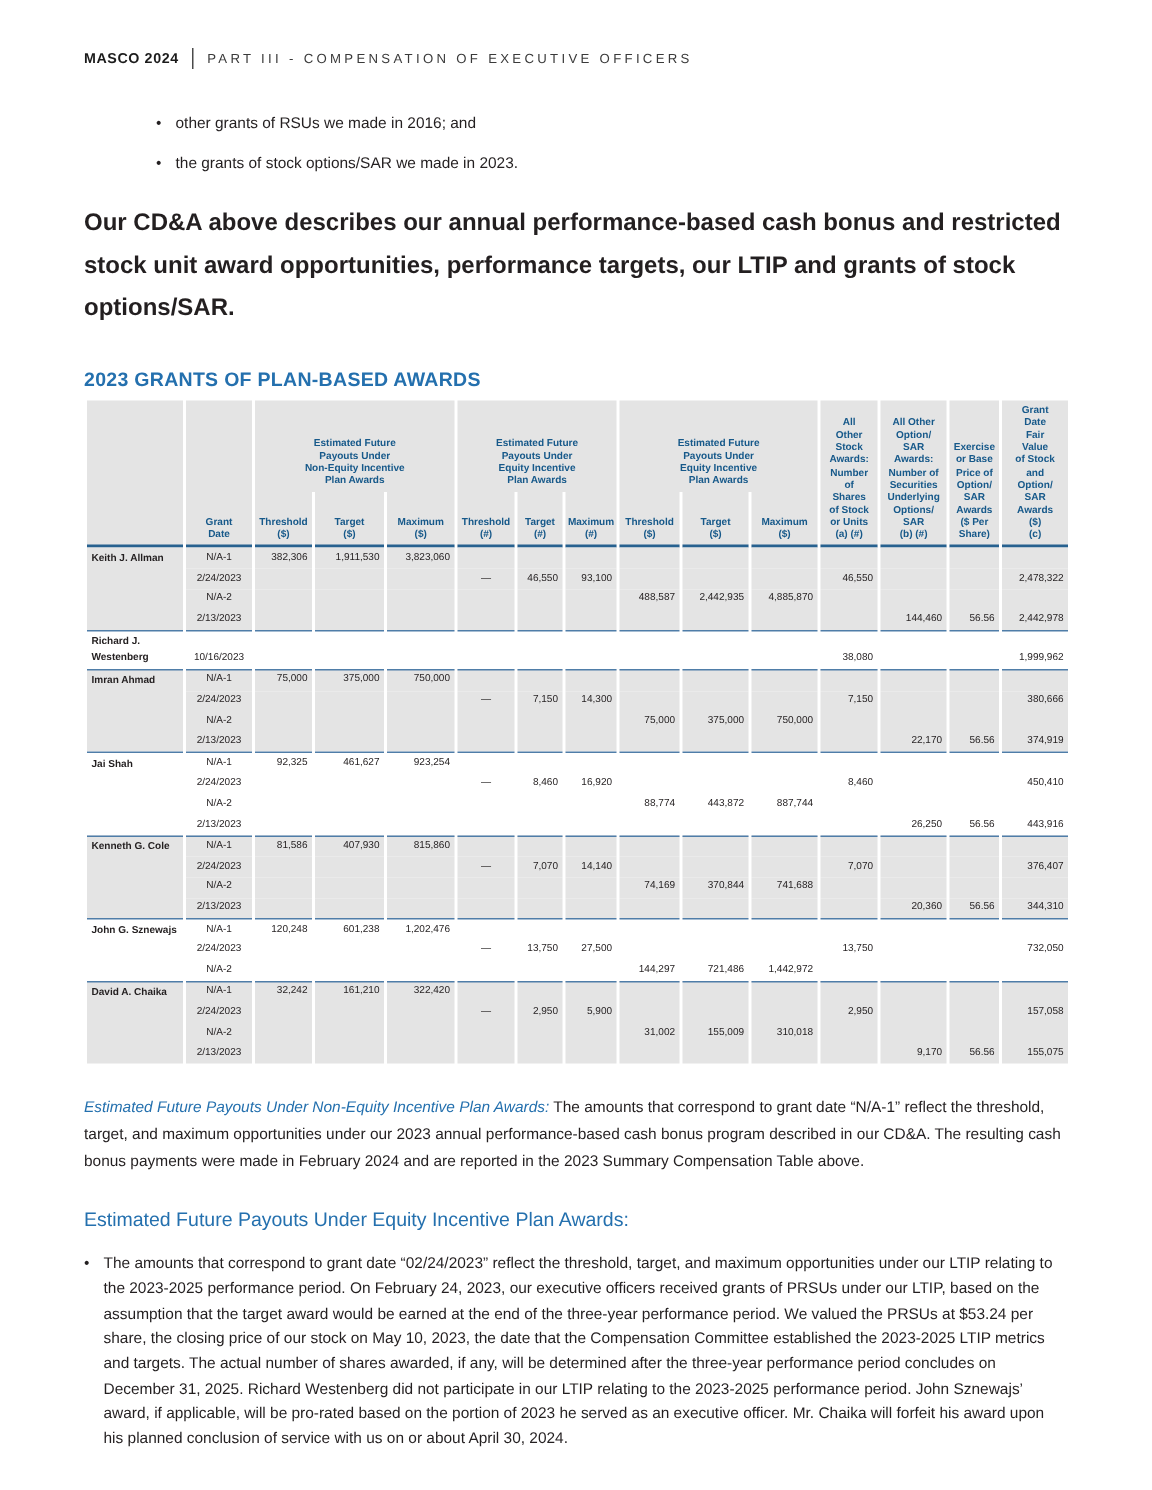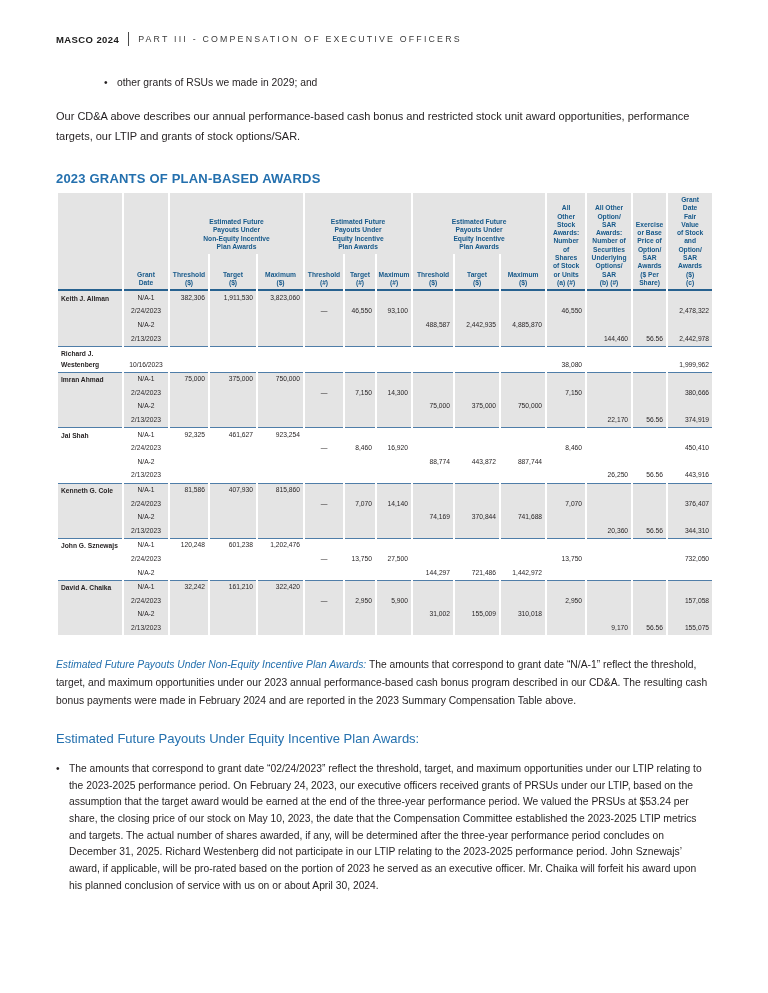--- a/index.html
+++ b/index.html
@@ -12,21 +12,21 @@
   
   .doc-header { display:flex; align-items:center; margin-bottom:4px; }
   .brand { font-size:9.5px; font-weight:bold; letter-spacing:0.4px; color:#1b1b1b; }
   .hdr-divider { width:1px; height:14px; background:#4a4a4a; margin:0 9px; }
   .section-label { font-size:8.8px; letter-spacing:2.2px; color:#3a3a3a; }
 
   
   .intro-bullets { list-style:none; margin:30px 0 0; padding:0 0 0 48px; }
   .intro-bullets li { position:relative; padding-left:13px; font-size:10.3px; line-height:1.3; margin-bottom:14px; color:#231f20; }
   .intro-bullets li::before { content:"\2022"; position:absolute; left:0; top:0; color:#231f20; }
-  .intro-para { font-size:11px; line-height:1.8; margin:18px 0 0; }
+  .intro-para { font-size:16px; line-height:1.8; margin:18px 0 0;font-weight:bold; }
 
   .section-title { color:#2470ae; font-size:13px; font-weight:700; letter-spacing:0.2px; margin:24px 0 7px; }
 
   
   .tbl-wrap { width:658px; }
   table.awards { border-collapse:separate; border-spacing:2px 0; table-layout:fixed; width:100%; }
   table.awards th, table.awards td { margin:0; }
   thead th {
     background:#e4e4e4; color:#17598a; font-weight:bold; font-size:6.7px;
     line-height:1.24; white-space:pre-line; text-align:center; vertical-align:bottom;
@@ -59,21 +59,22 @@
 
 <div class="page">
 
   <div class="doc-header">
     <span class="brand">MASCO 2024</span>
     <span class="hdr-divider"></span>
     <span class="section-label">PART III - COMPENSATION OF EXECUTIVE OFFICERS</span>
   </div>
 
   <ul class="intro-bullets">
-    <li>other grants of RSUs we made in 2029; and</li>
+    <li>other grants of RSUs we made in 2016; and</li>
+    <li>the grants of stock options/SAR we made in 2023.</li>
   </ul>
 
   <p class="intro-para">Our CD&amp;A above describes our annual performance-based cash bonus and restricted stock unit award opportunities, performance targets, our LTIP and grants of stock options/SAR.</p>
 
   <h2 class="section-title">2023 GRANTS OF PLAN-BASED AWARDS</h2>
 
   <div class="tbl-wrap">
     <table class="awards">
       <colgroup>
         <col style="width:64px">

